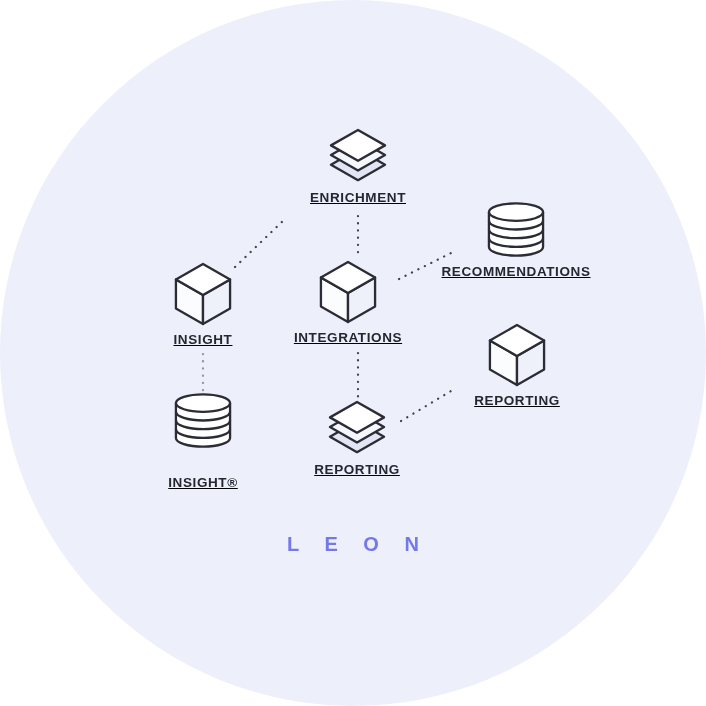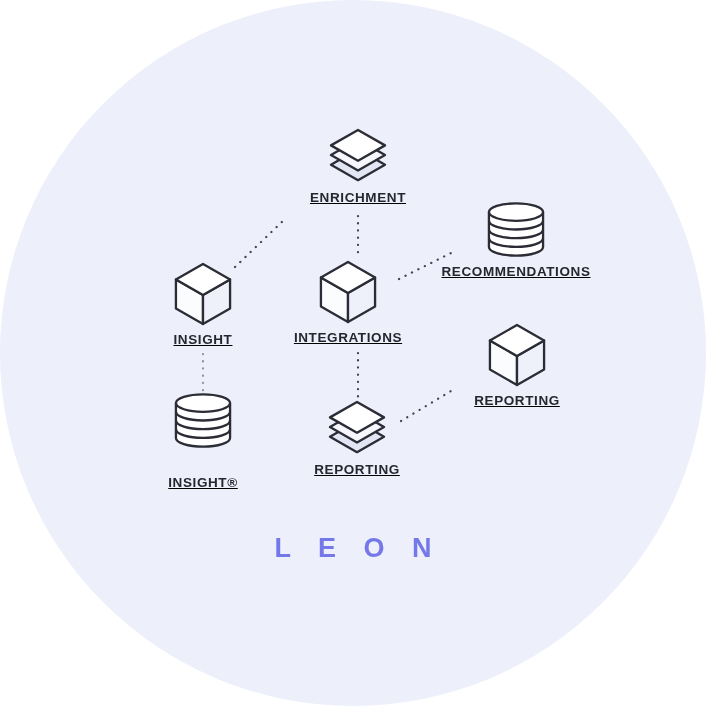--- a/index.html
+++ b/index.html
@@ -33,21 +33,21 @@
     color:#26262e;
     white-space:nowrap;
   }
   .icon-svg{display:block;}
   .icon-svg polygon,.icon-svg path,.icon-svg ellipse{
     stroke:#2b2c35;stroke-width:2.4;stroke-linejoin:round;
   }
   .logo{
     position:absolute;left:0;right:0;top:533px;
     text-align:center;
-    font-size:27px;font-weight:bold;
+    font-size:20px;font-weight:bold;
     letter-spacing:10px;
     padding-left:10px;
   }
 </style>
 </head>
 <body>
 
 <div class="bg-circle" style="background:#edf0fa;"></div>
 
 <svg class="lines-svg" width="706" height="706" viewBox="0 0 706 706">

